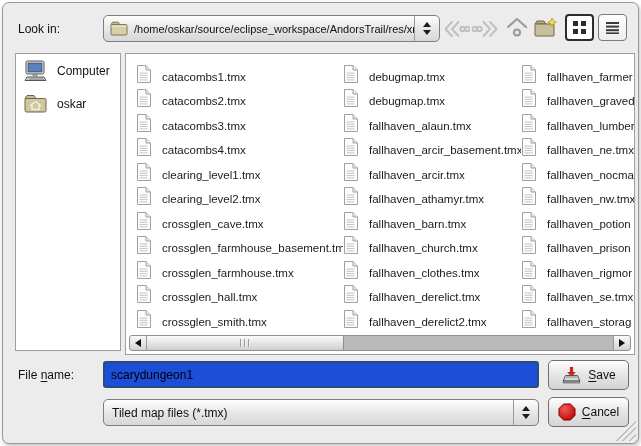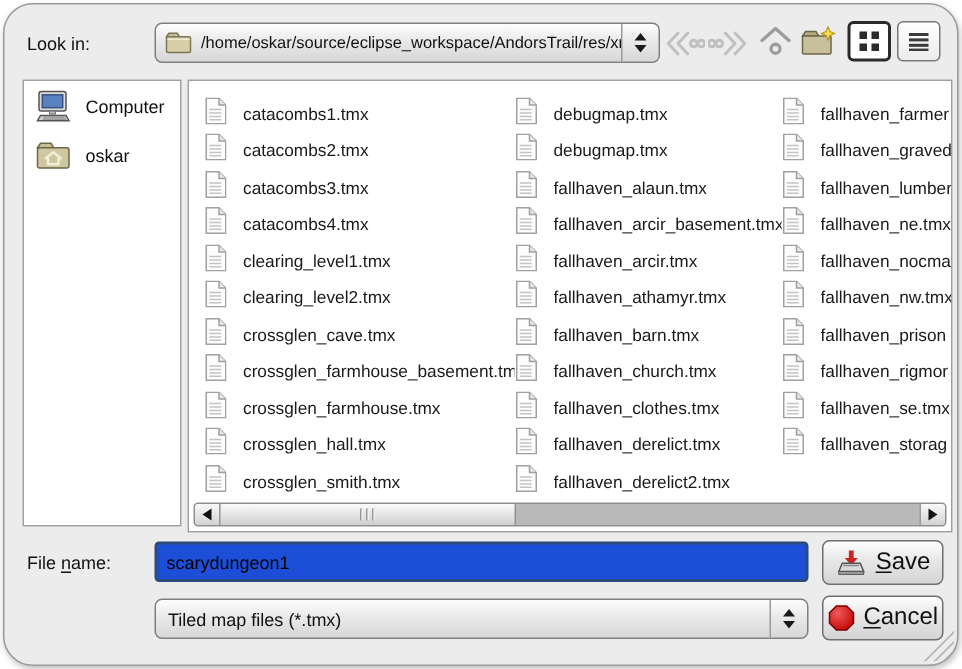--- a/index.html
+++ b/index.html
@@ -1,18 +1,18 @@
 <!DOCTYPE html>
 <html><head>
 <meta charset="utf-8">
 <style>
   html,body{margin:0;padding:0;background:#fff;width:641px;height:446px;
     font-family:"Liberation Sans","DejaVu Sans",sans-serif;}
   .dialog{position:absolute;left:2px;top:2px;width:635px;height:440px;
-    background:#ececec;border:1px solid #9a9a9a;border-radius:20px;
+    background:#ececec;border:1px solid #9a9a9a;border-radius:7px;
     box-shadow:1px 2px 4px rgba(0,0,0,.25);overflow:hidden;}
   .lbl{font-size:12px;color:#111;}
   .mn{text-decoration:underline;text-underline-offset:2px;}
 
   
   .lookin-label{position:absolute;left:15px;top:19px;}
   .path-combo{position:absolute;left:100px;top:12px;width:337px;height:27px;
     box-sizing:border-box;border:1px solid #7f7f7f;border-radius:5px;
     background:linear-gradient(#fefefe,#e9e9e9 45%,#d7d7d7);
     display:flex;align-items:center;cursor:default;}
@@ -72,21 +72,21 @@
   .type-combo{position:absolute;left:100px;top:396px;width:436px;height:27px;
     box-sizing:border-box;border:1px solid #7f7f7f;border-radius:5px;
     background:linear-gradient(#fefefe,#e9e9e9 45%,#d7d7d7);
     display:flex;align-items:center;cursor:default;}
   .type-combo .combo-text{flex:1;font-size:12px;color:#111;white-space:nowrap;
     overflow:hidden;padding-left:8px;}
   .pushbtn{position:absolute;width:81px;height:30px;box-sizing:border-box;
     border:1px solid #6f6f6f;border-radius:5px;
     background:linear-gradient(#fefefe,#e7e7e7 45%,#d4d4d4);
     display:flex;align-items:center;justify-content:center;gap:6px;
-    font-size:16px;color:#111;}
+    font-size:12px;color:#111;}
   .save-btn{left:545px;top:357px;}
   .cancel-btn{left:545px;top:394px;}
 
   .resize-grip{position:absolute;right:2px;bottom:2px;width:22px;height:22px;
     background:repeating-linear-gradient(135deg,transparent 0 3px,#bfbfbf 3px 4.5px);
     clip-path:polygon(100% 0,100% 100%,0 100%);}
   svg{display:block;}
 </style>
 </head>
 <body>
@@ -487,20 +487,30 @@
     <span class="file-label">fallhaven_nw.tmx</span>
   </div>
           <div class="file-item">
     <span>
       <svg width="15" height="18" viewBox="0 0 15 18">
         <path d="M1.5 0.5 h8.5 l4.5 4.5 v12.5 h-13 z" fill="#fdfdfd" stroke="#a0a0a0"></path>
         <path d="M10 0.5 v4.5 h4.5" fill="#e8e8e8" stroke="#a0a0a0"></path>
         <path d="M3.5 8 h8 M3.5 10.3 h8 M3.5 12.6 h8 M3.5 14.9 h8" stroke="#c4c4c4" stroke-width="1"></path>
       </svg>
     </span>
+    <span class="file-label">fallhaven_potion</span>
+  </div>
+          <div class="file-item">
+    <span>
+      <svg width="15" height="18" viewBox="0 0 15 18">
+        <path d="M1.5 0.5 h8.5 l4.5 4.5 v12.5 h-13 z" fill="#fdfdfd" stroke="#a0a0a0"></path>
+        <path d="M10 0.5 v4.5 h4.5" fill="#e8e8e8" stroke="#a0a0a0"></path>
+        <path d="M3.5 8 h8 M3.5 10.3 h8 M3.5 12.6 h8 M3.5 14.9 h8" stroke="#c4c4c4" stroke-width="1"></path>
+      </svg>
+    </span>
     <span class="file-label">fallhaven_prison</span>
   </div>
           <div class="file-item">
     <span>
       <svg width="15" height="18" viewBox="0 0 15 18">
         <path d="M1.5 0.5 h8.5 l4.5 4.5 v12.5 h-13 z" fill="#fdfdfd" stroke="#a0a0a0"></path>
         <path d="M10 0.5 v4.5 h4.5" fill="#e8e8e8" stroke="#a0a0a0"></path>
         <path d="M3.5 8 h8 M3.5 10.3 h8 M3.5 12.6 h8 M3.5 14.9 h8" stroke="#c4c4c4" stroke-width="1"></path>
       </svg>
     </span>

